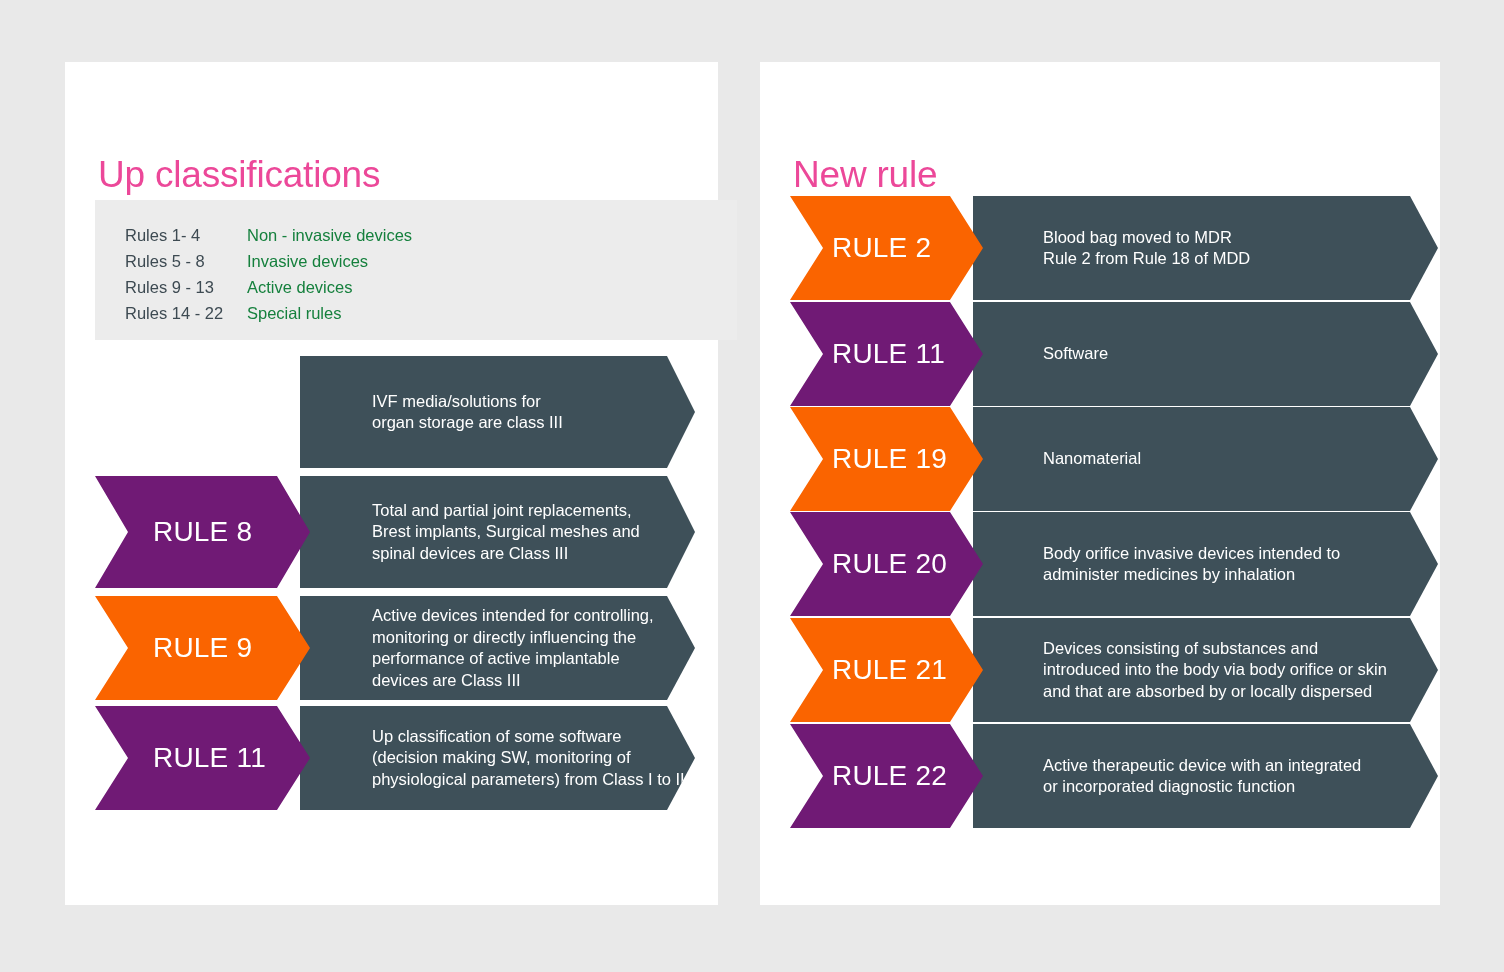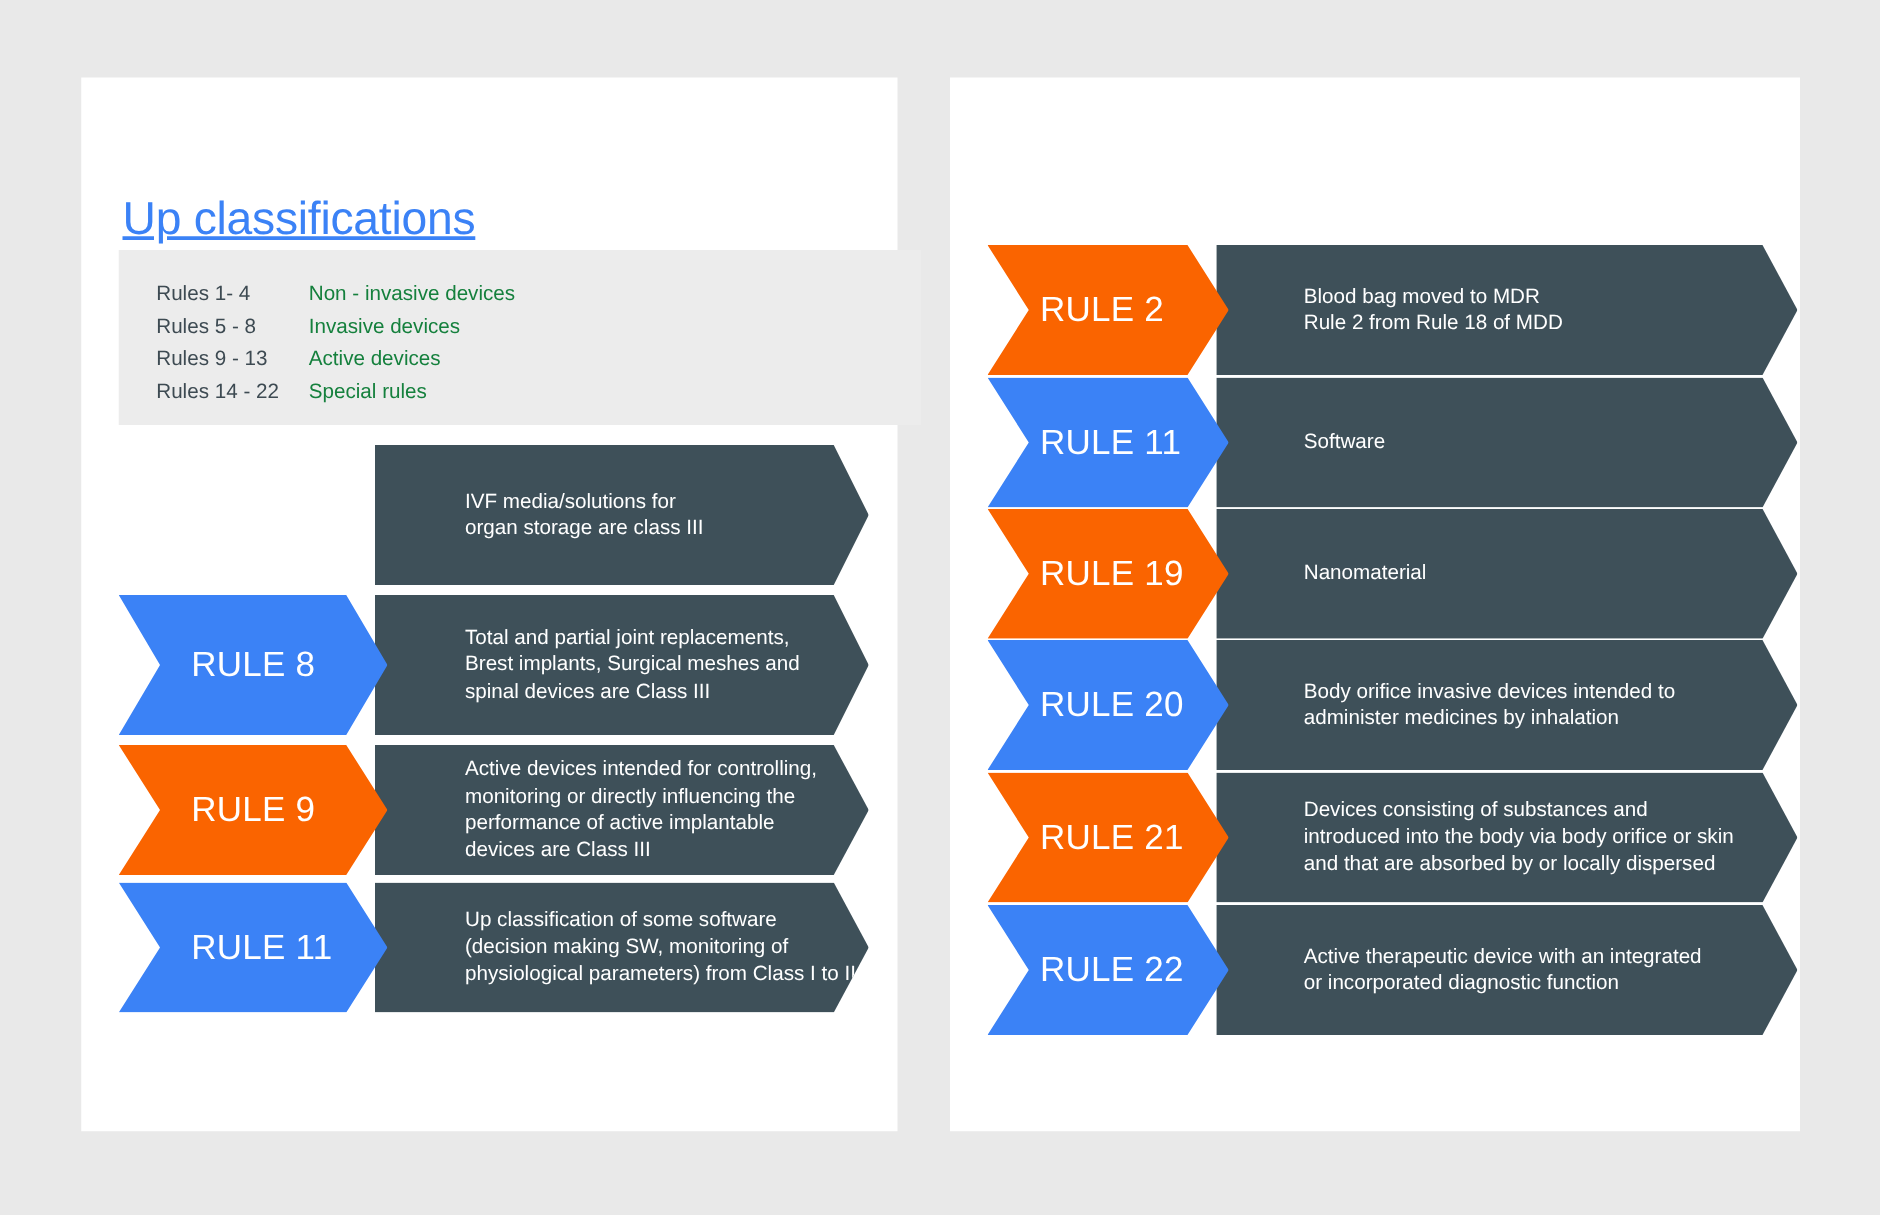--- a/index.html
+++ b/index.html
@@ -34,26 +34,25 @@
   .panel-right {
     left: 760px;
     top: 62px;
     width: 680px;
     height: 843px;
   }
 
   
   .panel-title {
     position: absolute;
-    color: #3b82f6;
+    color: #ec4899;
     font-size: 37px;
     font-weight: 400;
     letter-spacing: -0.2px;
     white-space: nowrap;
-    text-decoration: underline;
   }
   .panel-left .panel-title  { left: 33px; top: 67px; }
   .panel-right .panel-title { left: 33px; top: 67px; }
 
   
   .legend-box {
     position: absolute;
     left: 30px;
     top: 138px;
     width: 642px;
@@ -127,21 +126,21 @@
   }
   .rule-tag-label {
     color: #ffffff;
     font-size: 28px;
     font-weight: 400;
     letter-spacing: 0.2px;
     white-space: nowrap;
     text-align: right;
   }
   .tag-orange { background: #fa6400; }
-  .tag-amber  { background: #3b82f6; }
+  .tag-amber  { background: #701a75; }
 
   
   .panel-left .rule-tag  { width: 215px; }
   .panel-left .rule-tag-label { margin-left: 58px; }
   .panel-left .rule-desc { left: 205px; width: 395px; }
   .panel-left .rule-desc-text { margin-left: 72px; }
   .panel-left .rule-row  { width: 600px; }
 
   
   .panel-right .rule-tag  { width: 193px; }
@@ -212,20 +211,21 @@
 physiological parameters) from Class I to IIa</span>
           </div>
           <div class="rule-tag tag-amber">
             <span class="rule-tag-label">RULE 11</span>
           </div>
         </div>
       </div>
   </section>
 
   <section class="panel panel-right">
+    <h1 class="panel-title">New rule</h1>
 
     <div class="rows" id="right-rows">
         <div class="rule-row" style="top: 134px; left: 30px; height: 104px;">
           <div class="rule-desc">
             <span class="rule-desc-text">Blood bag moved to MDR
 Rule 2 from Rule 18 of MDD</span>
           </div>
           <div class="rule-tag tag-orange">
             <span class="rule-tag-label">RULE 2</span>
           </div>

